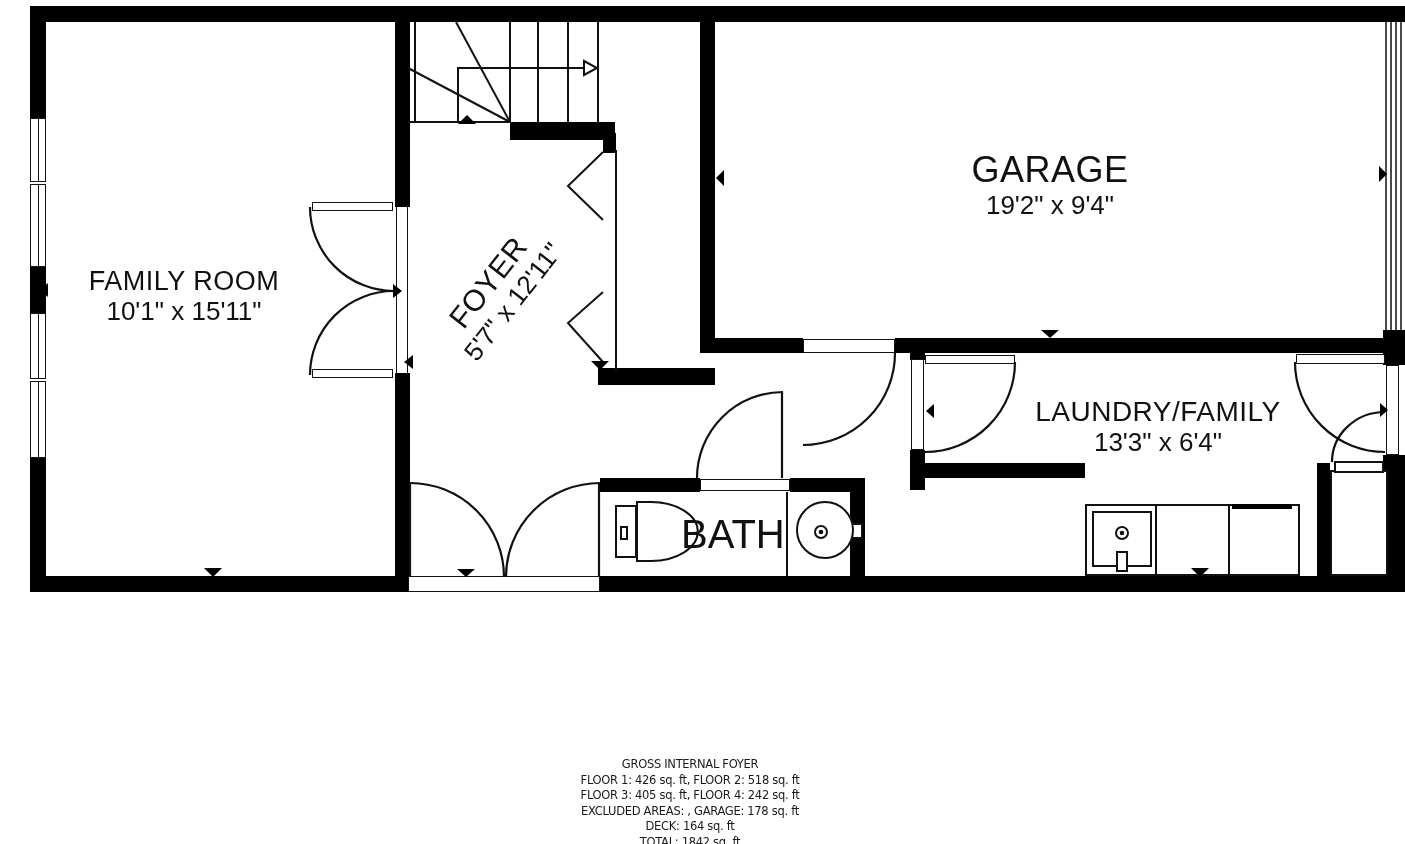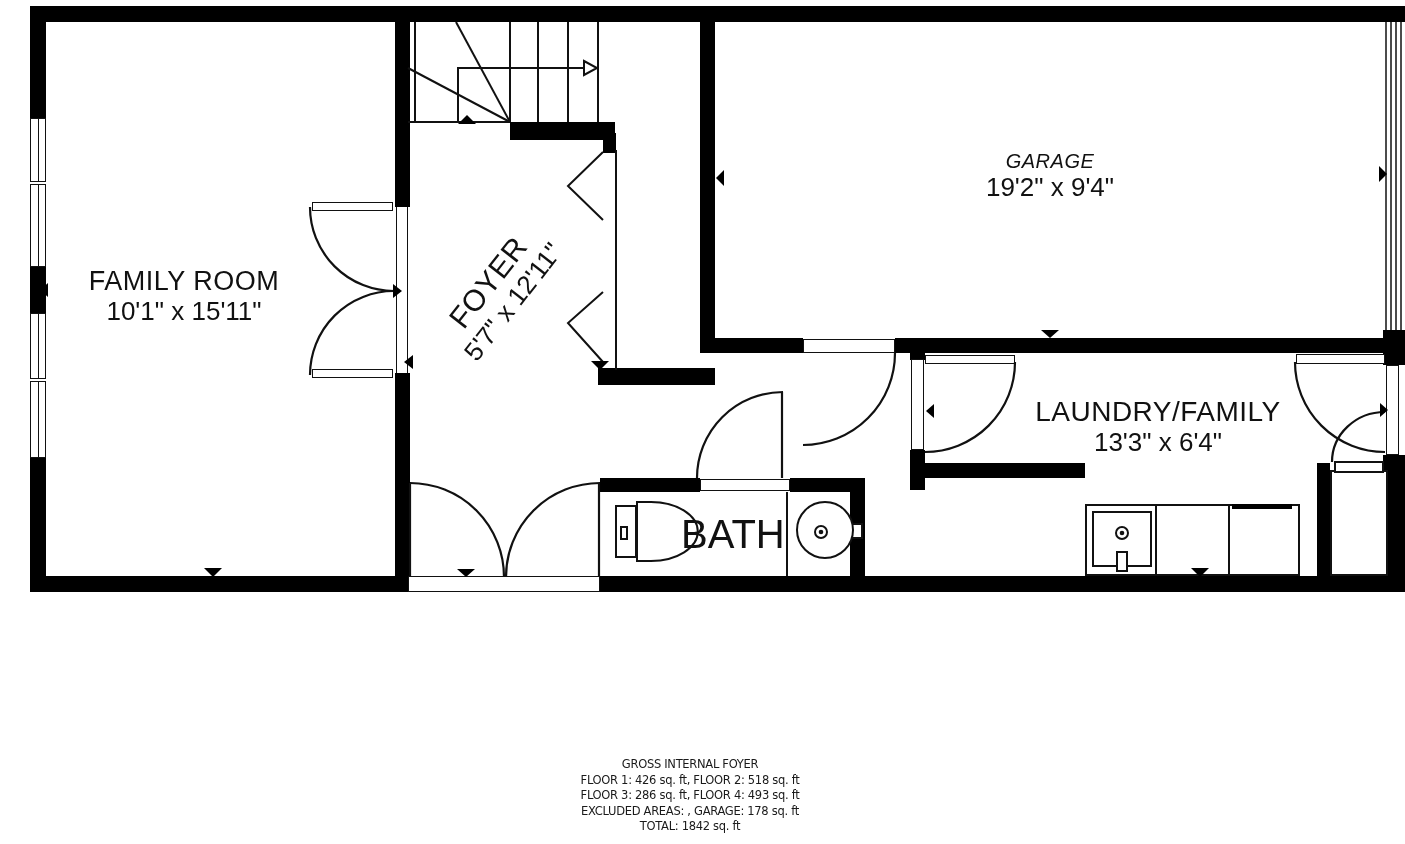--- a/index.html
+++ b/index.html
@@ -166,31 +166,32 @@
 
   <div class="label" style="left:59px;top:266px;width:250px;">
     <div class="rm">FAMILY ROOM</div>
     <div class="dim">10'1" x 15'11"</div>
   </div>
   <div class="label foyer-label" style="left:385px;top:260px;width:230px;">
     <div class="rm" style="font-size:30px;">FOYER</div>
     <div class="dim">5'7" x 12'11"</div>
   </div>
   <div class="label" style="left:925px;top:150px;width:250px;">
-    <div class="rm" style="font-size:20px;font-style:italic;">GARAGE</div>
+    <div class="rm" style="font-size:36px;">GARAGE</div>
     <div class="dim">19'2" x 9'4"</div>
   </div>
   <div class="label" style="left:1008px;top:396px;width:300px;">
     <div class="rm" style="font-size:28px;">LAUNDRY/FAMILY</div>
     <div class="dim">13'3" x 6'4"</div>
   </div>
   <div class="label" style="left:681px;top:512px;width:82px;font-size:40px;">BATH</div>
 
   <div class="area">
     <div>GROSS INTERNAL FOYER</div>
     <div>FLOOR 1: 426 sq. ft, FLOOR 2: 518 sq. ft</div>
-    <div>FLOOR 3: 286 sq. ft, FLOOR 4: 493 sq. ft</div>
+    <div>FLOOR 3: 405 sq. ft, FLOOR 4: 242 sq. ft</div>
     <div>EXCLUDED AREAS: , GARAGE: 178 sq. ft</div>
+    <div>DECK: 164 sq. ft</div>
     <div>TOTAL: 1842 sq. ft</div>
   </div>
 
 
 </div>
 
 </body></html>

